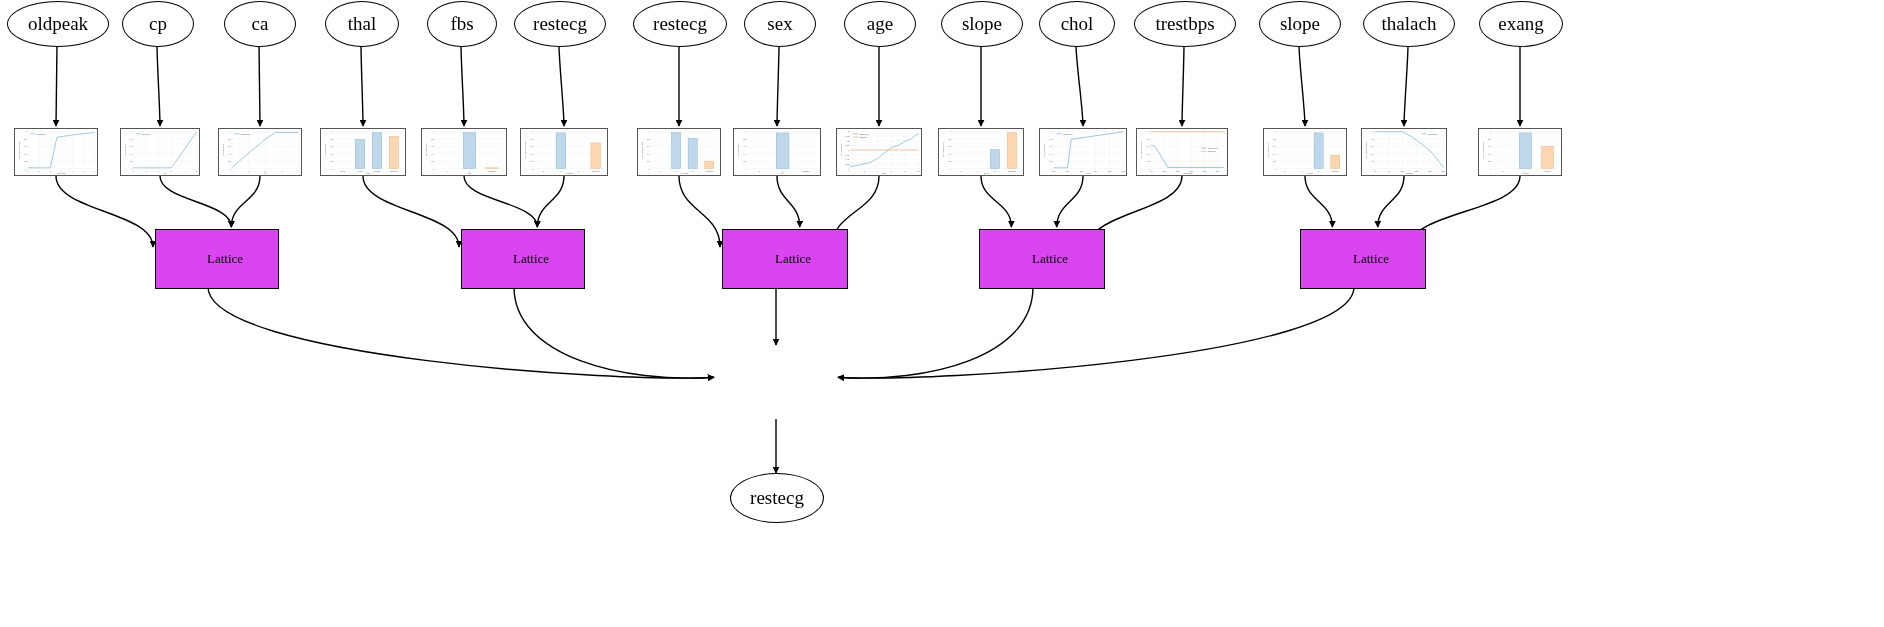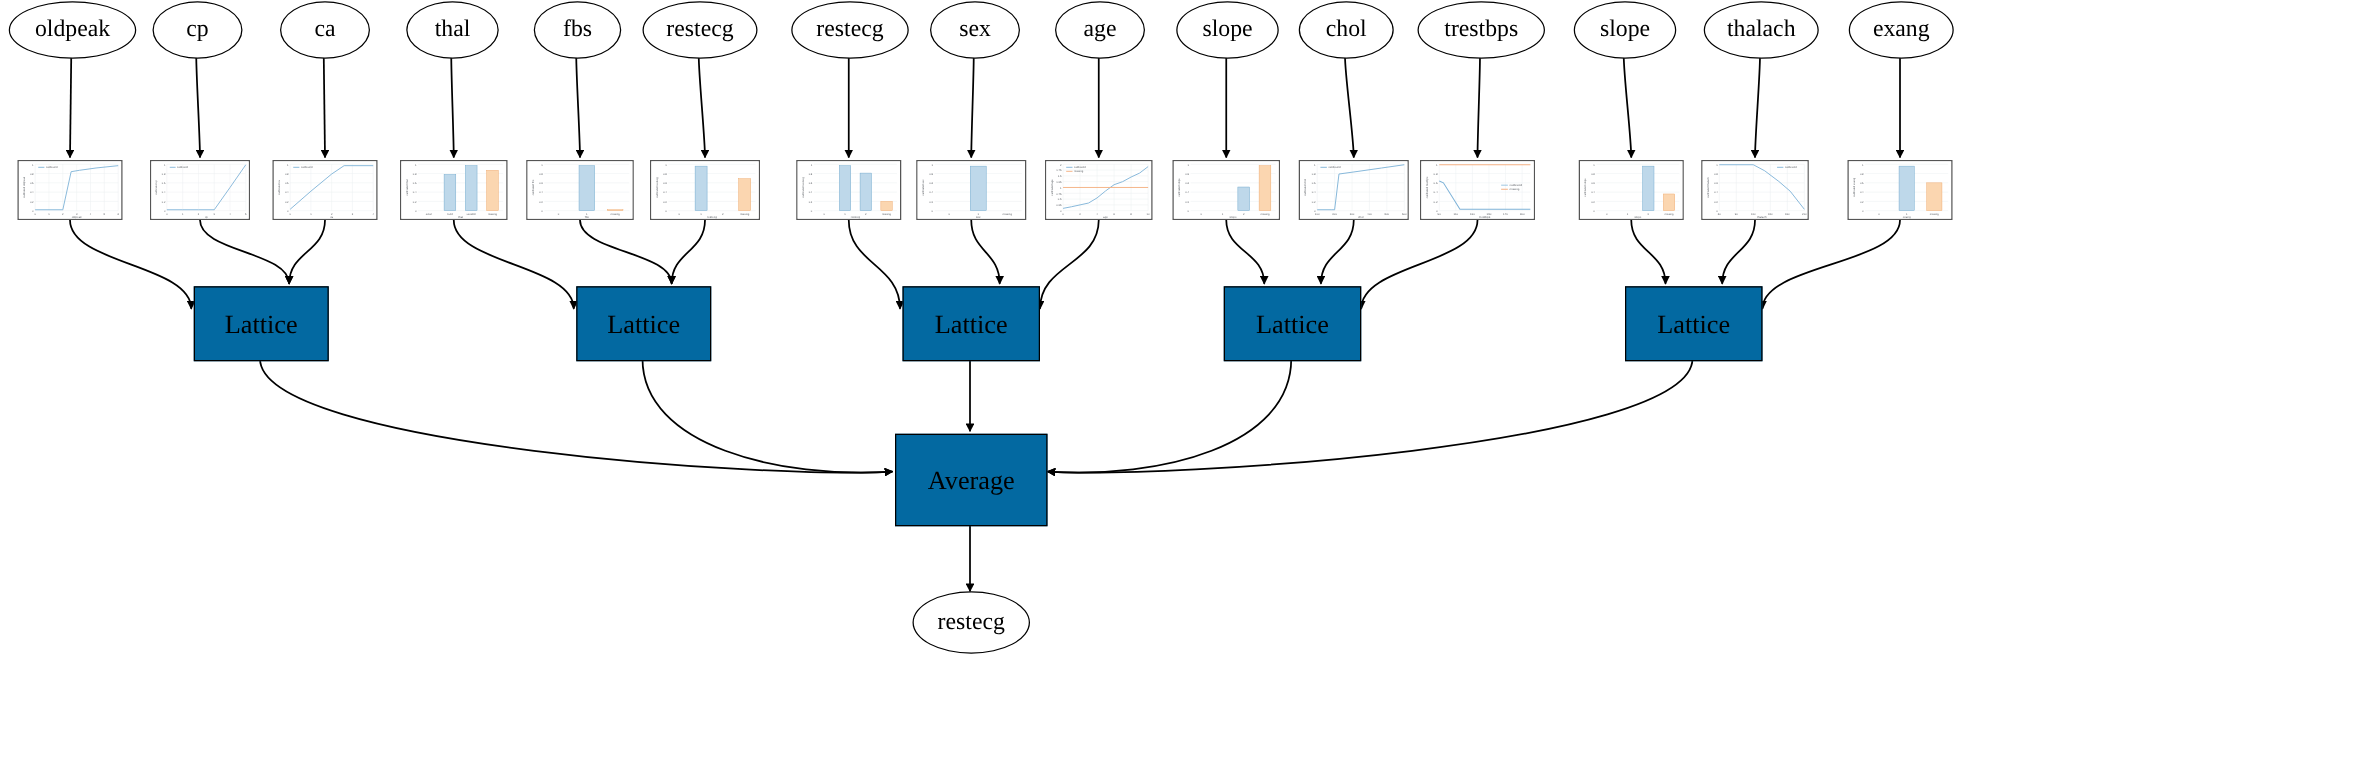--- a/index.html
+++ b/index.html
@@ -3,23 +3,23 @@
 <meta charset="utf-8">
 <title>Calibrated Lattice Ensemble Graph</title>
 <style>
   html,body{margin:0;padding:0;background:#ffffff;}
   body{font-family:"Liberation Serif",serif;}
   #canvas{position:relative;width:1884px;height:627px;background:#ffffff;overflow:hidden;}
   svg.layer{position:absolute;left:0;top:0;width:1884px;height:627px;pointer-events:none;}
   .node-ellipse{position:absolute;border:1.4px solid #000;border-radius:50%;
       display:flex;align-items:center;justify-content:center;background:#fff;
       font-family:"Liberation Serif",serif;font-size:19px;color:#000;white-space:nowrap;}
-  .node-box{position:absolute;border:1.4px solid #000;background:#0369a1;
+  .node-box{position:absolute;border:1.4px solid #000;background:#d946ef;
       display:flex;align-items:center;justify-content:center;
-      font-family:"Liberation Serif",serif;font-size:21px;color:#000;}
+      font-family:"Liberation Serif",serif;font-size:13px;color:#000;padding-left:16px;}
   .cal-panel{position:absolute;border:1.3px solid #555;background:#fff;box-sizing:border-box;}
   .cal-panel svg{display:block;width:100%;height:100%;}
   .gridline{stroke:#eceff1;stroke-width:.5;}
   .tiny{font-family:"Liberation Sans",sans-serif;fill:#5f6368;}
   .axis-title{font-family:"Liberation Sans",sans-serif;fill:#5f6368;}
 </style>
 </head>
 <body>
 
 <div id="canvas">
@@ -586,21 +586,18 @@
         <span>Lattice</span>
       </div>
       <div class="node-box" style="left: 979px; top: 229px; width: 108px; height: 58px;">
         <span>Lattice</span>
       </div>
       <div class="node-box" style="left: 1300px; top: 229px; width: 108px; height: 58px;">
         <span>Lattice</span>
       </div>
     </div>
 
-  <div class="node-box" id="average-node" style="left:716px;top:347px;width:120px;height:72px;">
-    <span>Average</span>
-  </div>
 
   <div class="node-ellipse" id="output-node" style="left:730px;top:473px;width:92px;height:48px;">
     <span>restecg</span>
   </div>
 
 </div>
 
 </body></html>

